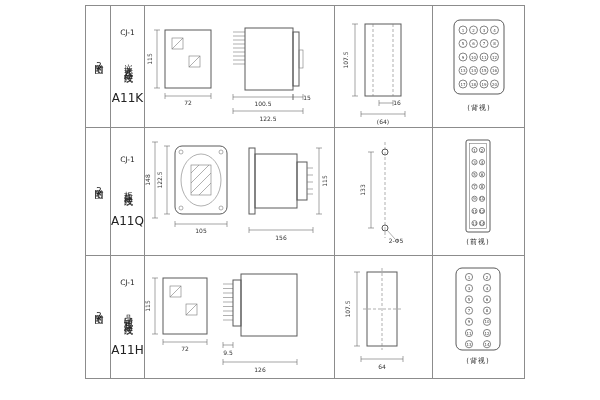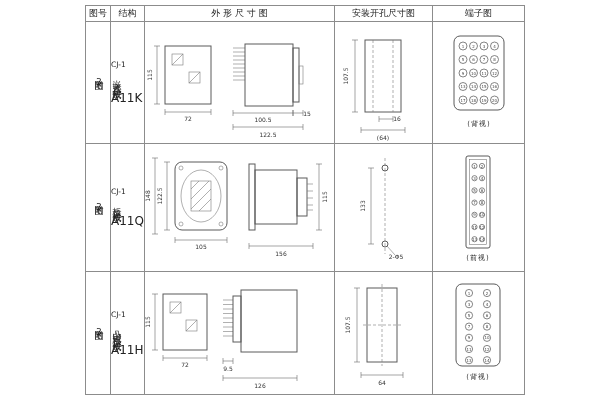--- a/index.html
+++ b/index.html
@@ -5,21 +5,21 @@
   *{box-sizing:border-box;}
   html,body{margin:0;padding:0;}
   body{width:600px;height:400px;background:#fff;font-family:"DejaVu Sans","Liberation Sans",sans-serif;color:#222;}
   .sheet{position:relative;width:600px;height:400px;background:#fff;overflow:hidden;}
   table.dwg{position:absolute;left:85px;top:5px;border-collapse:collapse;background:#fff;}
   .dwg td,.dwg th{border:1px solid #8c8c8c;padding:0;vertical-align:middle;text-align:center;}
   .dwg th{font-weight:normal;font-size:9px;height:16px;color:#222;}
   .c-fig{width:25px;} .c-struct{width:30px;} .c-outline{width:190px;} .c-install{width:98px;} .c-term{width:92px;}
   .r1 td{height:122px;} .r2 td{height:128px;} .r3 td{height:123px;}
   .vtext{writing-mode:vertical-rl;text-orientation:upright;font-size:9px;letter-spacing:2px;display:inline-block;line-height:1.1;}
-  .struct-inner{display:flex;flex-direction:column;align-items:flex-start;gap:4px;padding:4px 0;}
+  .struct-inner{display:flex;flex-direction:column;align-items:center;gap:20px;padding:4px 0;}
   .model{font-size:7.5px;}
   .code{font-size:12px;margin-top:2px;}
   svg{display:block;margin:0 auto;}
   .ln{fill:none;stroke:#5a5a5a;stroke-width:1;}
   .thin{fill:none;stroke:#7a7a7a;stroke-width:0.6;}
   .dash{stroke-dasharray:3 2;}
   .dim{fill:none;stroke:#6a6a6a;stroke-width:0.6;}
   .dt{font-size:6px;fill:#333;text-anchor:middle;}
   .lbl{font-size:7px;fill:#333;text-anchor:middle;letter-spacing:1px;}
   .tc{fill:#fff;stroke:#666;stroke-width:0.8;}
@@ -31,27 +31,20 @@
 <div class="sheet">
   <table class="dwg">
     <colgroup>
       <col class="c-fig">
         <col class="c-struct">
         <col class="c-outline">
         <col class="c-install">
         <col class="c-term">
     </colgroup>
     <tbody>
-        <tr>
-      <th>图号</th>
-      <th>结构</th>
-      <th>外 形 尺 寸 图</th>
-      <th>安装开孔尺寸图</th>
-      <th>端子图</th>
-    </tr>
 
     <tr class="r1">
       <td>
         <span class="vtext">附图3</span>
       </td>
       <td>
         <div class="struct-inner">
           <div class="model">CJ-1</div>
           <div class="vtext">嵌入式后接线</div>
           <div class="code">A11K</div>

